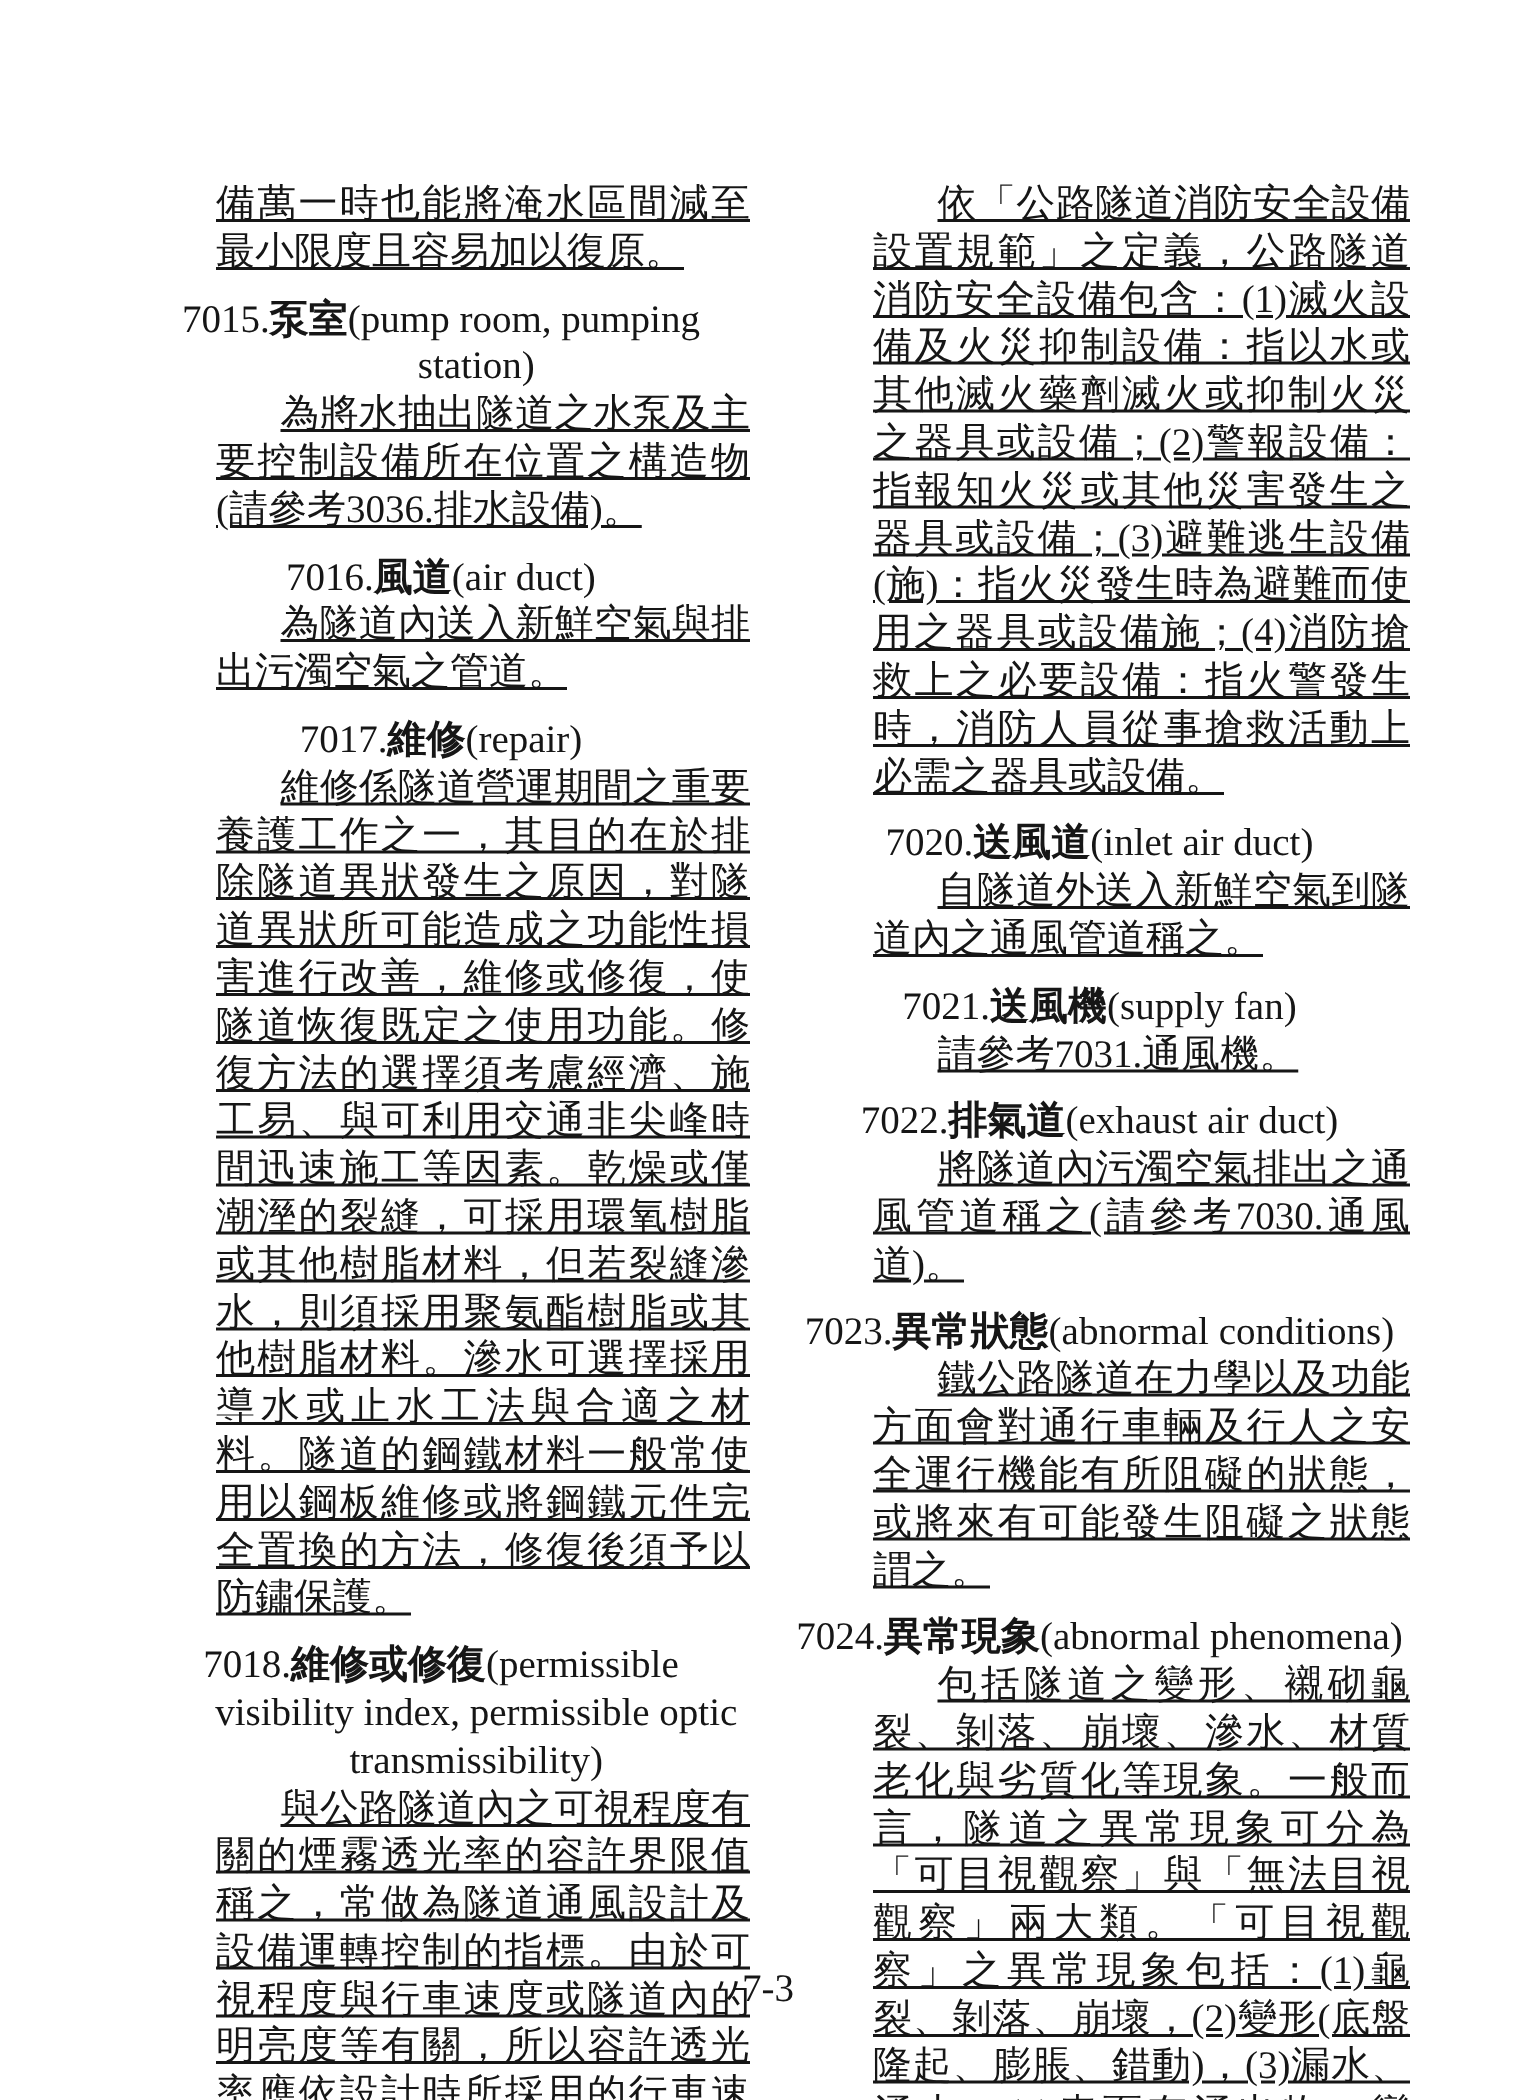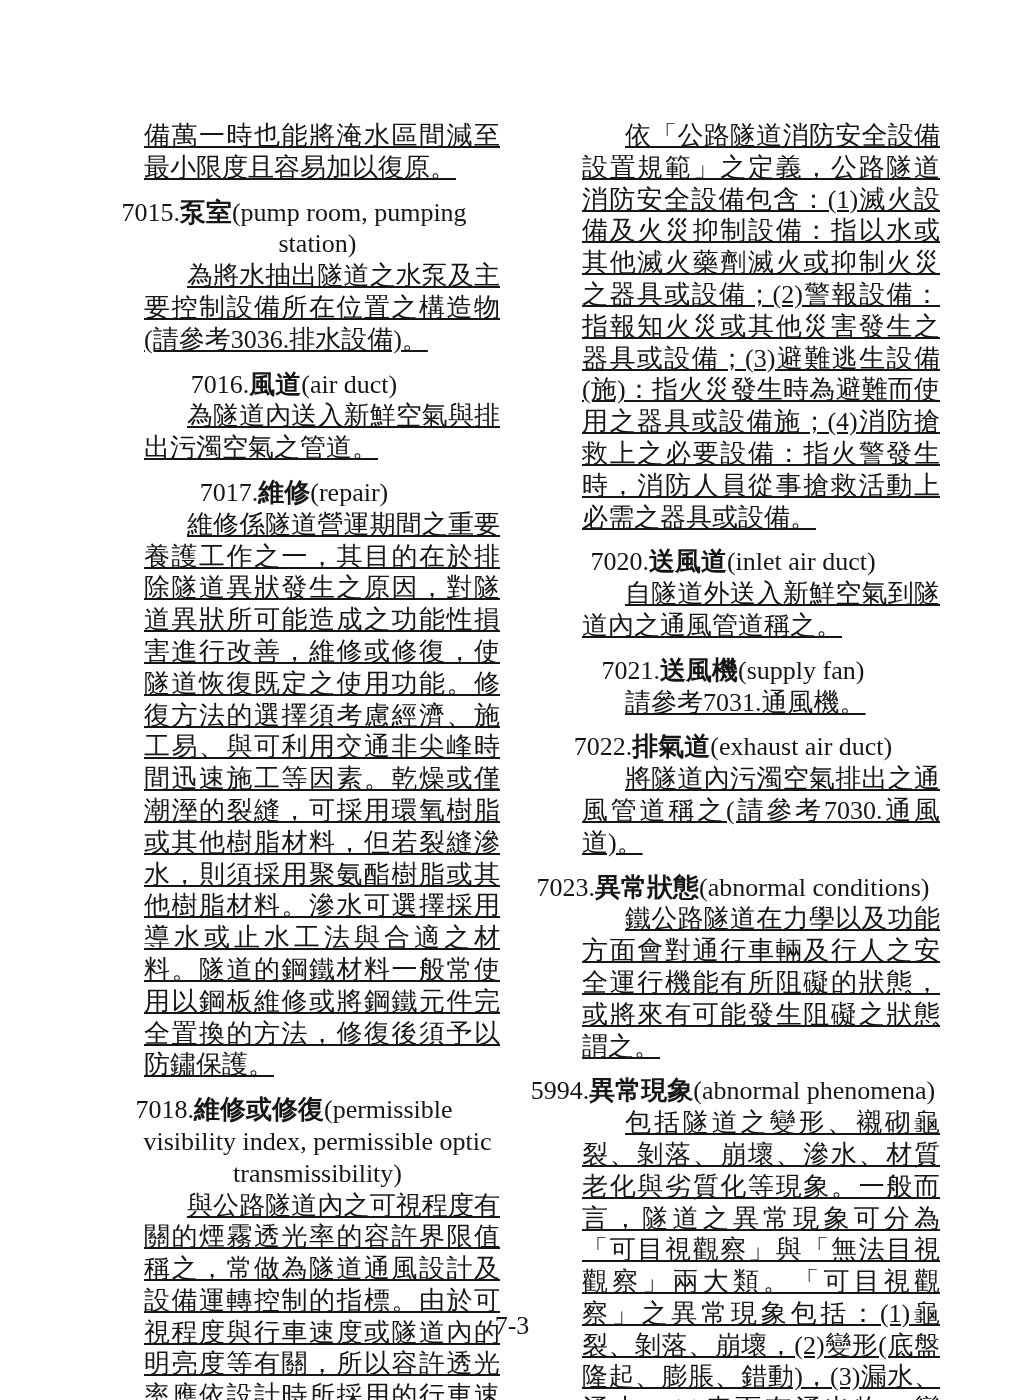--- a/index.html
+++ b/index.html
@@ -100,21 +100,21 @@
       <div class="entry-heading"><span class="num">7022.</span><span class="term">排氣道</span><span class="eng">(exhaust air duct)</span></div>
       <p class="para def">將隧道內污濁空氣排出之通風管道稱之(請參考7030.通風道)。</p>
     </div>
 
     <div class="entry">
       <div class="entry-heading"><span class="num">7023.</span><span class="term">異常狀態</span><span class="eng">(abnormal conditions)</span></div>
       <p class="para def">鐵公路隧道在力學以及功能方面會對通行車輛及行人之安全運行機能有所阻礙的狀態，或將來有可能發生阻礙之狀態謂之。</p>
     </div>
 
     <div class="entry">
-      <div class="entry-heading"><span class="num">5994.</span><span class="term">異常現象</span><span class="eng">(abnormal phenomena)</span></div>
+      <div class="entry-heading"><span class="num">7024.</span><span class="term">異常現象</span><span class="eng">(abnormal phenomena)</span></div>
       <p class="para def">包括隧道之變形、襯砌龜裂、剝落、崩壞、滲水、材質老化與劣質化等現象。一般而言，隧道之異常現象可分為「可目視觀察」與「無法目視觀察」兩大類。「可目視觀察」之異常現象包括：(1)龜裂、剝落、崩壞，(2)變形(底盤隆起、膨脹、錯動)，(3)漏水、湧水，(4)表面有湧出物、變色。「無法目視觀察」之異常現象包括：(1)混凝土材料劣化，(2)鋼筋腐蝕，(3)背面地盤劣化(鬆動、風化、空洞</p>
     </div>
 
   </div>
 
   <div class="page-number">7-3</div>
 
 </div>
 
 </body></html>

